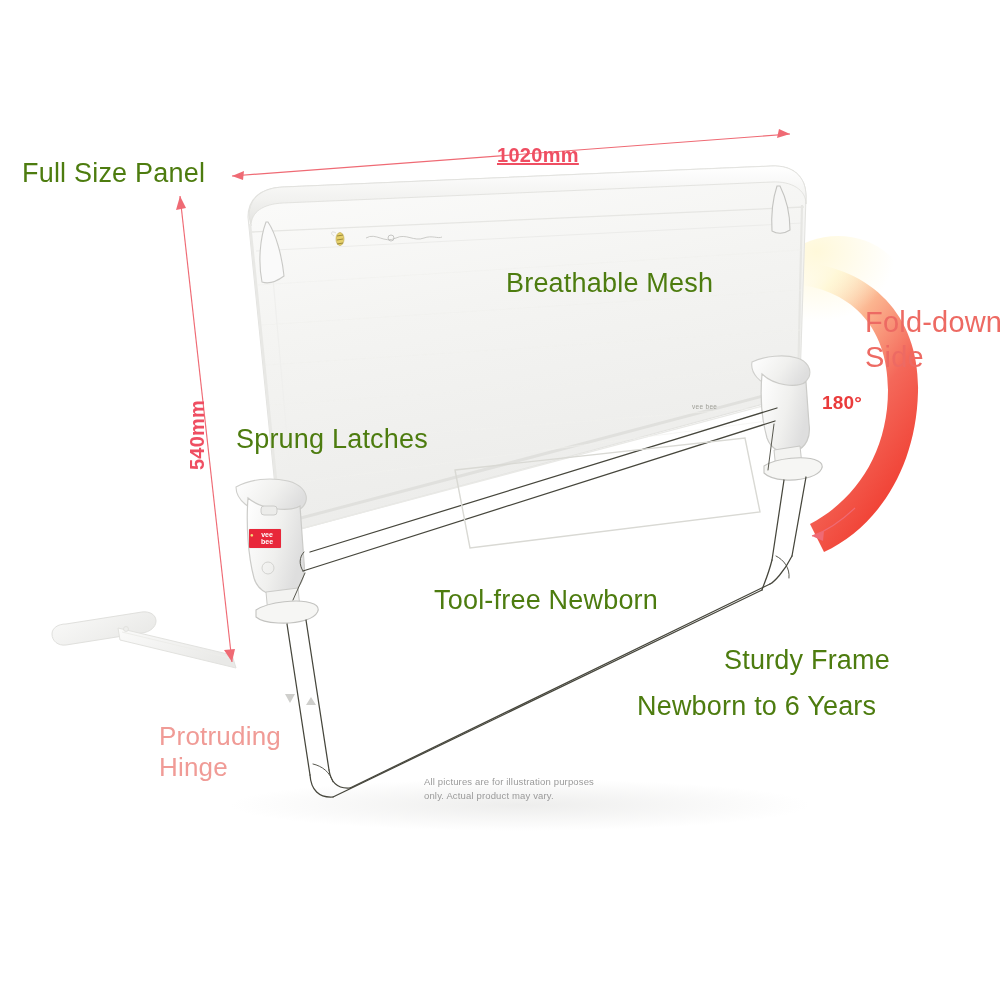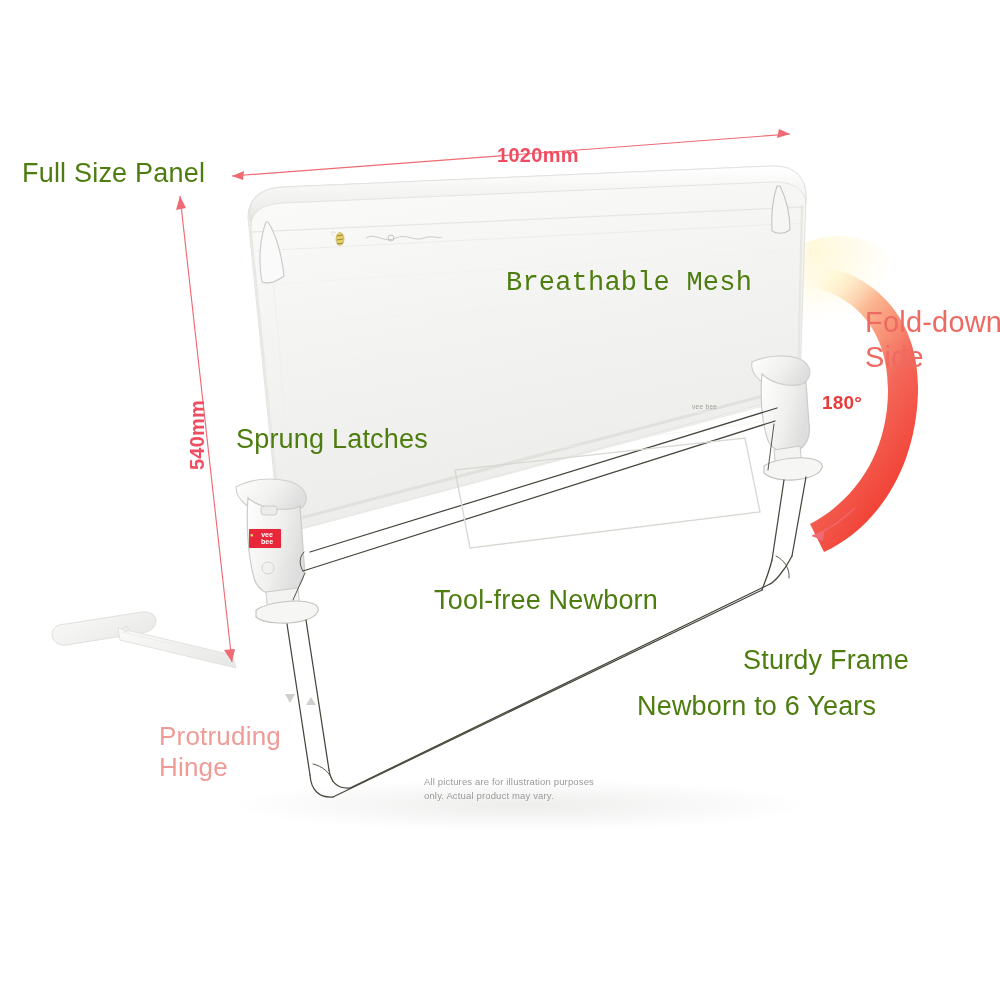--- a/index.html
+++ b/index.html
@@ -312,36 +312,36 @@
     </g>
 
     <g fill="#cfcfcc">
       <path d="M 285 694 L 295 694 L 290 703 Z"></path>
       <path d="M 306 705 L 316 705 L 311 697 Z"></path>
     </g>
   </svg>
 
   <div class="anno anno-light" style="left:22px; top:158px;">Full Size Panel</div>
 
-  <div class="anno anno-bold" style="left:497px; top:144px;">1020mm</div>
+  <div class="anno anno-bold" style="left:497px; top:144px;text-decoration:underline;">1020mm</div>
 
   <div class="anno anno-dim-v" style="left:186px; top:470px;">540mm</div>
 
-  <div class="anno anno-light" style="left:506px; top:268px;font-family:Liberation Mono, monospace;">Breathable Mesh</div>
+  <div class="anno anno-light" style="left:506px; top:268px;">Breathable Mesh</div>
 
   <div class="anno anno-fold" style="left:822px; top:305px;">Fold-down
 Side</div>
 
   <div class="anno anno-deg" style="left:822px; top:392px;">180°</div>
 
   <div class="anno anno-light" style="left:236px; top:424px;">Sprung Latches</div>
 
   <div class="anno anno-light" style="left:434px; top:585px;">Tool-free Newborn</div>
 
-  <div class="anno anno-light" style="left:743px; top:645px;">Sturdy Frame</div>
+  <div class="anno anno-light" style="left:724px; top:645px;">Sturdy Frame</div>
 
   <div class="anno anno-light" style="left:637px; top:691px;">Newborn to 6 Years</div>
 
   <div class="anno anno-faint" style="left:159px; top:721px;">Protruding
 Hinge</div>
 
   <div class="badge" style="left:249px; top:529px; width:26px;">
     <span class="bee">●</span>
     <div>vee</div>
     <div>bee</div>

